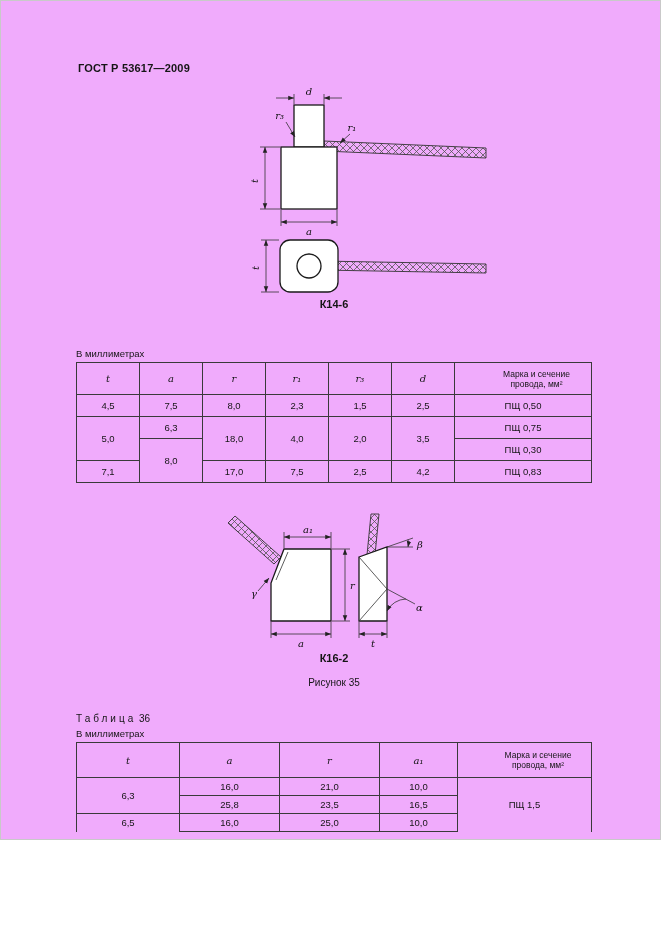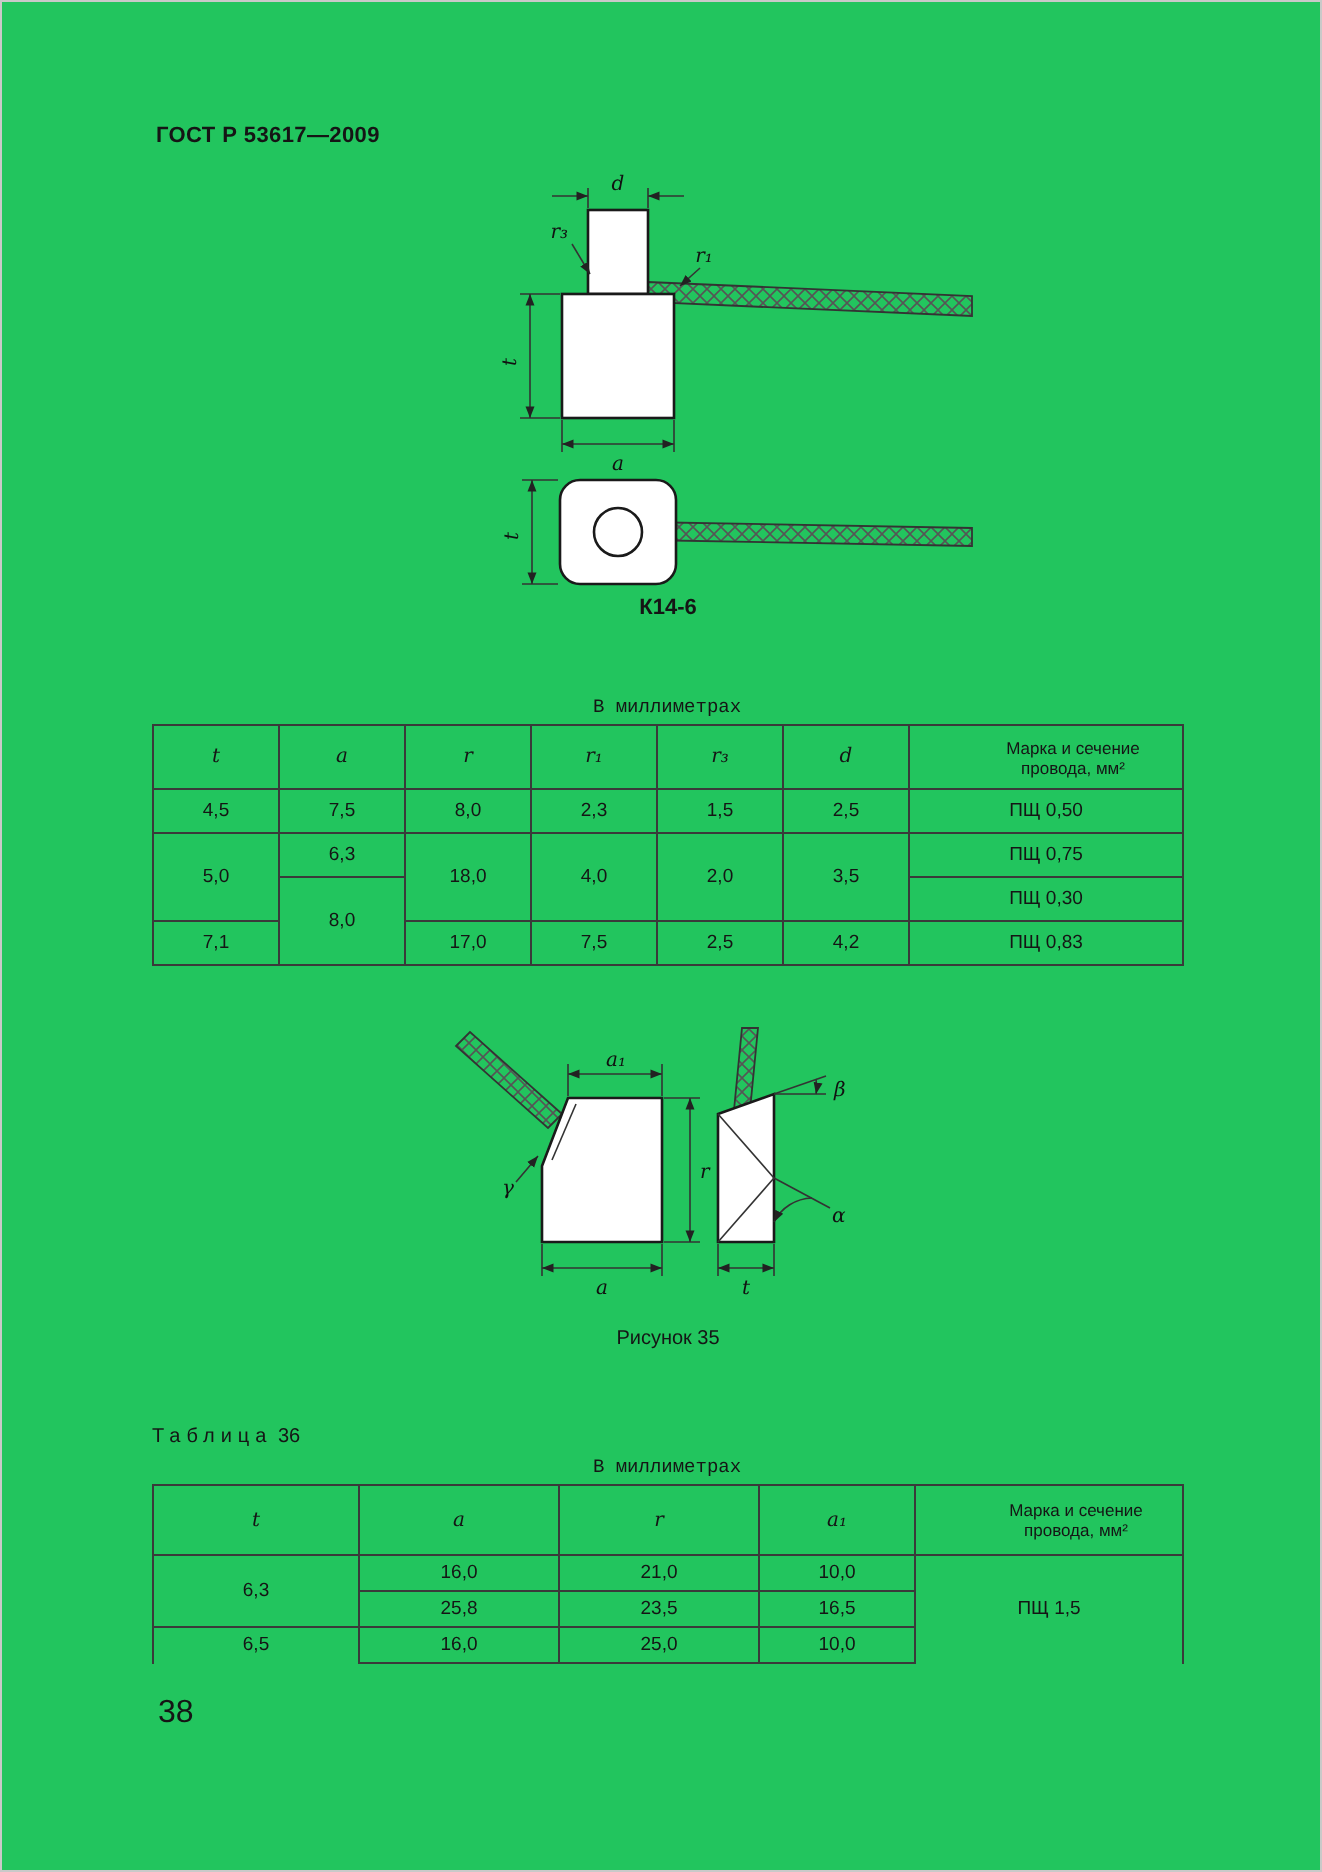--- a/index.html
+++ b/index.html
@@ -1,36 +1,36 @@
 <!DOCTYPE html>
 <html><head>
 <meta charset="utf-8">
 <style>
   * { margin:0; padding:0; box-sizing:border-box; }
   html,body { background:#ffffff; }
   .page {
-    position:relative; width:661px; height:936px; background:#22c55e;
+    position:relative; width:661px; height:840px; background:#f0abfc;
     border:1px solid #c9c9c9; overflow:hidden;
     font-family:"Liberation Sans","DejaVu Sans",sans-serif; color:#151515;
   }
   .doc-header { position:absolute; left:77px; top:61px; font-size:11px; font-weight:bold; letter-spacing:0.2px; }
   .page-number { position:absolute; left:78px; top:847px; font-size:16px; }
 
   .figure { position:absolute; left:76px; width:514px; text-align:center; }
   #fig34 { top:84px; }
   #fig35 { top:510px; }
   .fig-label { font-weight:bold; font-size:11px; margin-top:1px; }
   .fig-caption { font-size:10px; margin-top:13px; }
 
   .tbl-section { position:absolute; left:75px; width:515px; }
   #tbl35 { top:347px; }
   #tbl36 { top:712px; }
   .tbl-title { font-size:10px; margin-bottom:4px; }
   .tbl-title .spaced { letter-spacing:3px; }
-  .units { text-align:center; font-size:9.5px; margin-bottom:3px;font-family:Liberation Mono, monospace; }
+  .units { text-align:left; font-size:9.5px; margin-bottom:3px; }
 
   table { border-collapse:collapse; width:515px; table-layout:fixed; }
   th,td { border:1px solid #3a3a3a; font-size:9.5px; font-weight:normal;
           text-align:center; vertical-align:middle; padding:1px 3px; }
   #tbl35 th { height:32px; }
   #tbl35 td { height:22px; }
   #tbl36 th { height:35px; }
   #tbl36 td { height:18px; }
   .var { font-family:"DejaVu Serif","Liberation Serif",serif; font-style:italic; font-size:10px; }
   .hdr-note { font-size:8.5px;padding-left:30px; }
@@ -202,20 +202,21 @@
 
       <line class="thin" x1="233" y1="78" x2="261" y2="93"></line>
       <path class="thin" d="M233,100 A22,22 0 0 1 252,88" marker-start="url(#arr2)"></path>
       <text class="dim" x="262" y="100">α</text>
 
       <line class="thin" x1="205" y1="111" x2="205" y2="127"></line>
       <line class="thin" x1="233" y1="111" x2="233" y2="127"></line>
       <line class="thin" x1="205" y1="123" x2="233" y2="123" marker-start="url(#arr2)" marker-end="url(#arr2)"></line>
       <text class="dim" x="219" y="136" text-anchor="middle">t</text>
     </svg>
+    <div class="fig-label">К16-2</div>
     <div class="fig-caption">Рисунок 35</div>
   </div>
 
   <div class="tbl-section" id="tbl36">
     <div class="tbl-title"><span class="spaced">Таблица</span> <span>36</span></div>
     <div class="units">В миллиметрах</div>
     <table>
       <colgroup>
         <col style="width:103px">
           <col style="width:100px">

